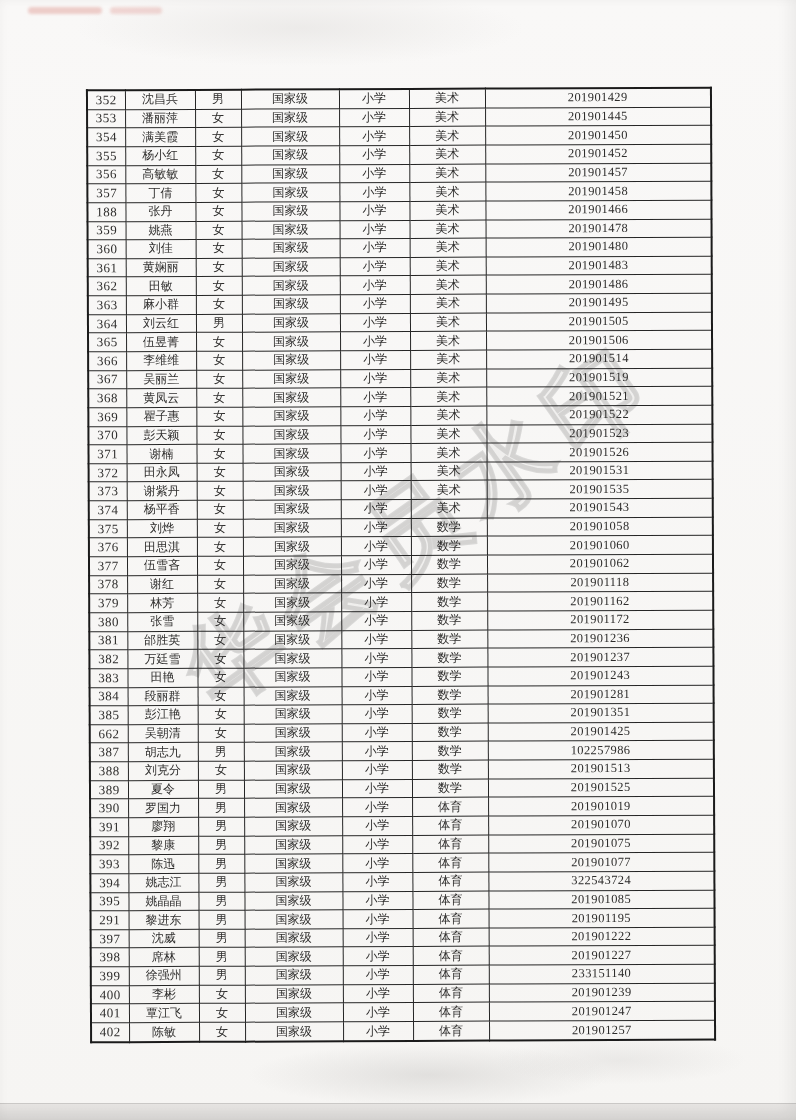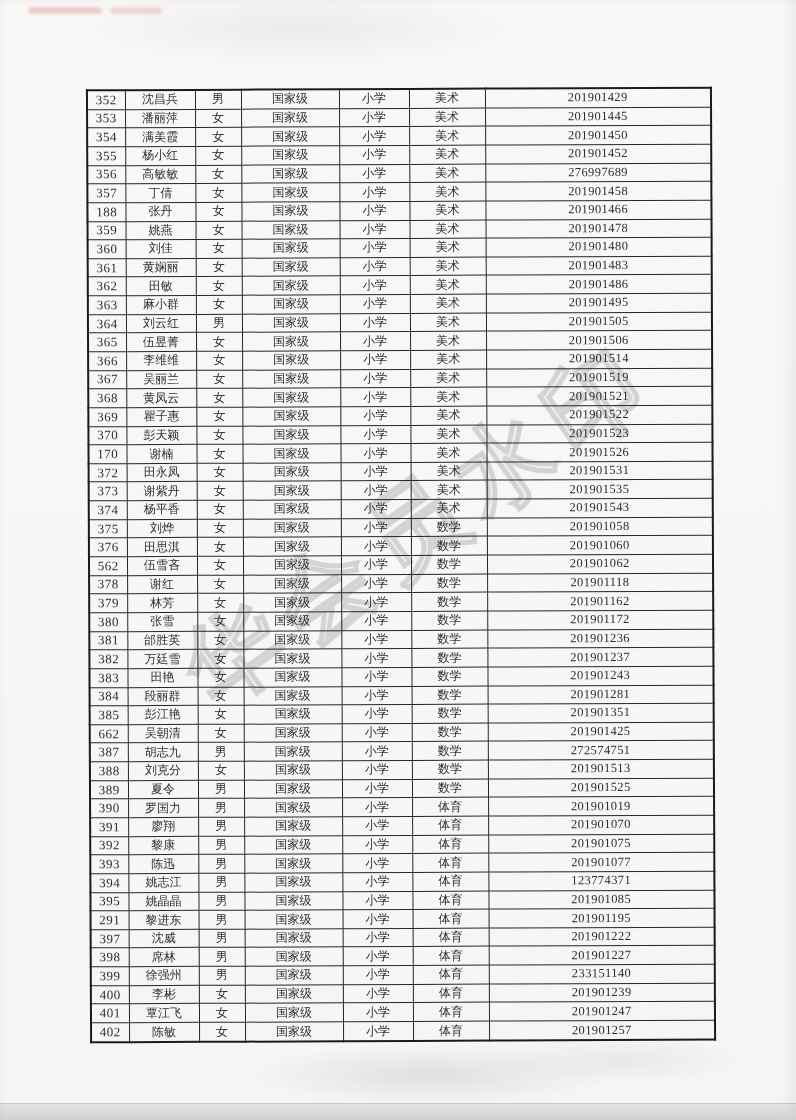--- a/index.html
+++ b/index.html
@@ -159,21 +159,21 @@
             <td class="c5">美术</td>
             <td class="c6">201901452</td>
           </tr>
           <tr>
             <td class="c0">356</td>
             <td class="c1">高敏敏</td>
             <td class="c2">女</td>
             <td class="c3">国家级</td>
             <td class="c4">小学</td>
             <td class="c5">美术</td>
-            <td class="c6">276997689</td>
+            <td class="c6">201901457</td>
           </tr>
           <tr>
             <td class="c0">357</td>
             <td class="c1">丁倩</td>
             <td class="c2">女</td>
             <td class="c3">国家级</td>
             <td class="c4">小学</td>
             <td class="c5">美术</td>
             <td class="c6">201901458</td>
           </tr>
@@ -288,21 +288,21 @@
           <tr>
             <td class="c0">370</td>
             <td class="c1">彭天颖</td>
             <td class="c2">女</td>
             <td class="c3">国家级</td>
             <td class="c4">小学</td>
             <td class="c5">美术</td>
             <td class="c6">201901523</td>
           </tr>
           <tr>
-            <td class="c0">170</td>
+            <td class="c0">371</td>
             <td class="c1">谢楠</td>
             <td class="c2">女</td>
             <td class="c3">国家级</td>
             <td class="c4">小学</td>
             <td class="c5">美术</td>
             <td class="c6">201901526</td>
           </tr>
           <tr>
             <td class="c0">372</td>
             <td class="c1">田永凤</td>
@@ -342,21 +342,21 @@
           <tr>
             <td class="c0">376</td>
             <td class="c1">田思淇</td>
             <td class="c2">女</td>
             <td class="c3">国家级</td>
             <td class="c4">小学</td>
             <td class="c5">数学</td>
             <td class="c6">201901060</td>
           </tr>
           <tr>
-            <td class="c0">562</td>
+            <td class="c0">377</td>
             <td class="c1">伍雪吝</td>
             <td class="c2">女</td>
             <td class="c3">国家级</td>
             <td class="c4">小学</td>
             <td class="c5">数学</td>
             <td class="c6">201901062</td>
           </tr>
           <tr>
             <td class="c0">378</td>
             <td class="c1">谢红</td>
@@ -438,21 +438,21 @@
             <td class="c5">数学</td>
             <td class="c6">201901425</td>
           </tr>
           <tr>
             <td class="c0">387</td>
             <td class="c1">胡志九</td>
             <td class="c2">男</td>
             <td class="c3">国家级</td>
             <td class="c4">小学</td>
             <td class="c5">数学</td>
-            <td class="c6">272574751</td>
+            <td class="c6">102257986</td>
           </tr>
           <tr>
             <td class="c0">388</td>
             <td class="c1">刘克分</td>
             <td class="c2">女</td>
             <td class="c3">国家级</td>
             <td class="c4">小学</td>
             <td class="c5">数学</td>
             <td class="c6">201901513</td>
           </tr>
@@ -501,21 +501,21 @@
             <td class="c5">体育</td>
             <td class="c6">201901077</td>
           </tr>
           <tr>
             <td class="c0">394</td>
             <td class="c1">姚志江</td>
             <td class="c2">男</td>
             <td class="c3">国家级</td>
             <td class="c4">小学</td>
             <td class="c5">体育</td>
-            <td class="c6">123774371</td>
+            <td class="c6">322543724</td>
           </tr>
           <tr>
             <td class="c0">395</td>
             <td class="c1">姚晶晶</td>
             <td class="c2">男</td>
             <td class="c3">国家级</td>
             <td class="c4">小学</td>
             <td class="c5">体育</td>
             <td class="c6">201901085</td>
           </tr>

